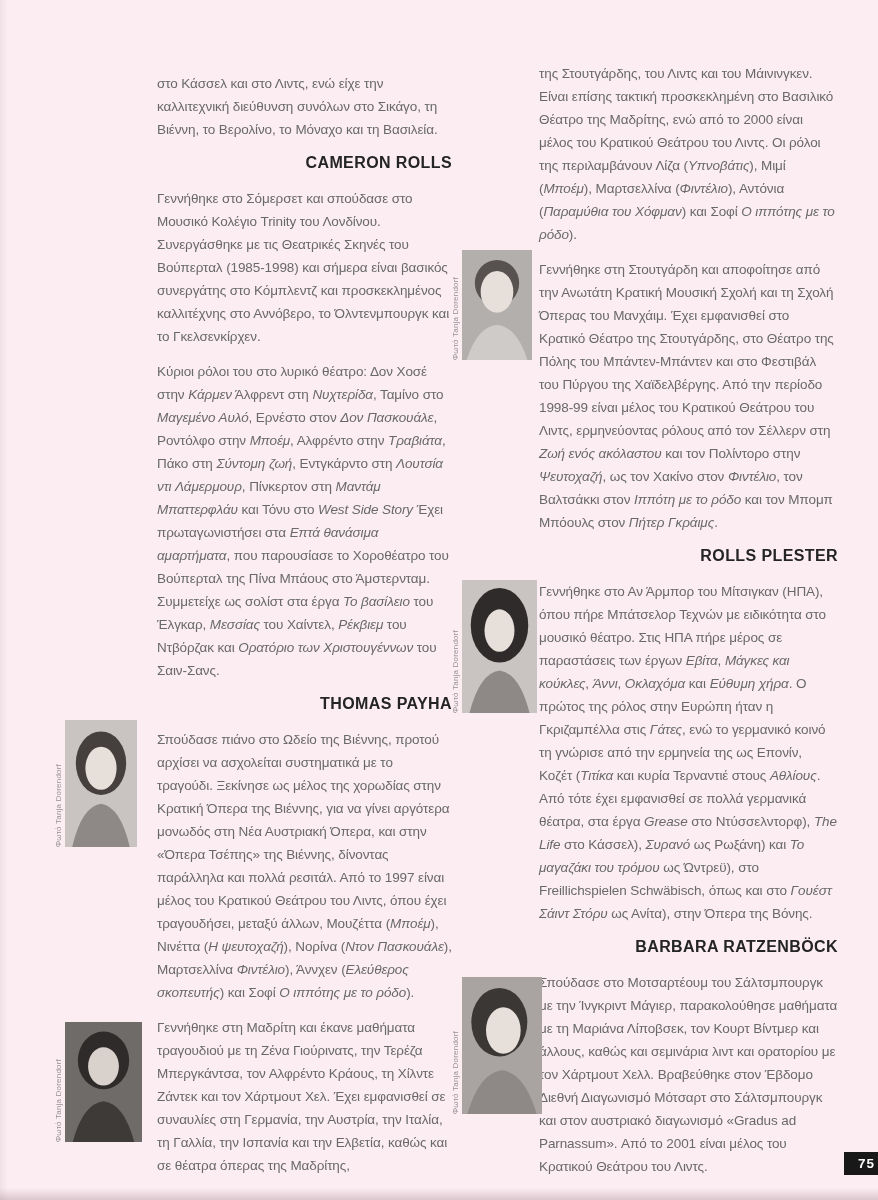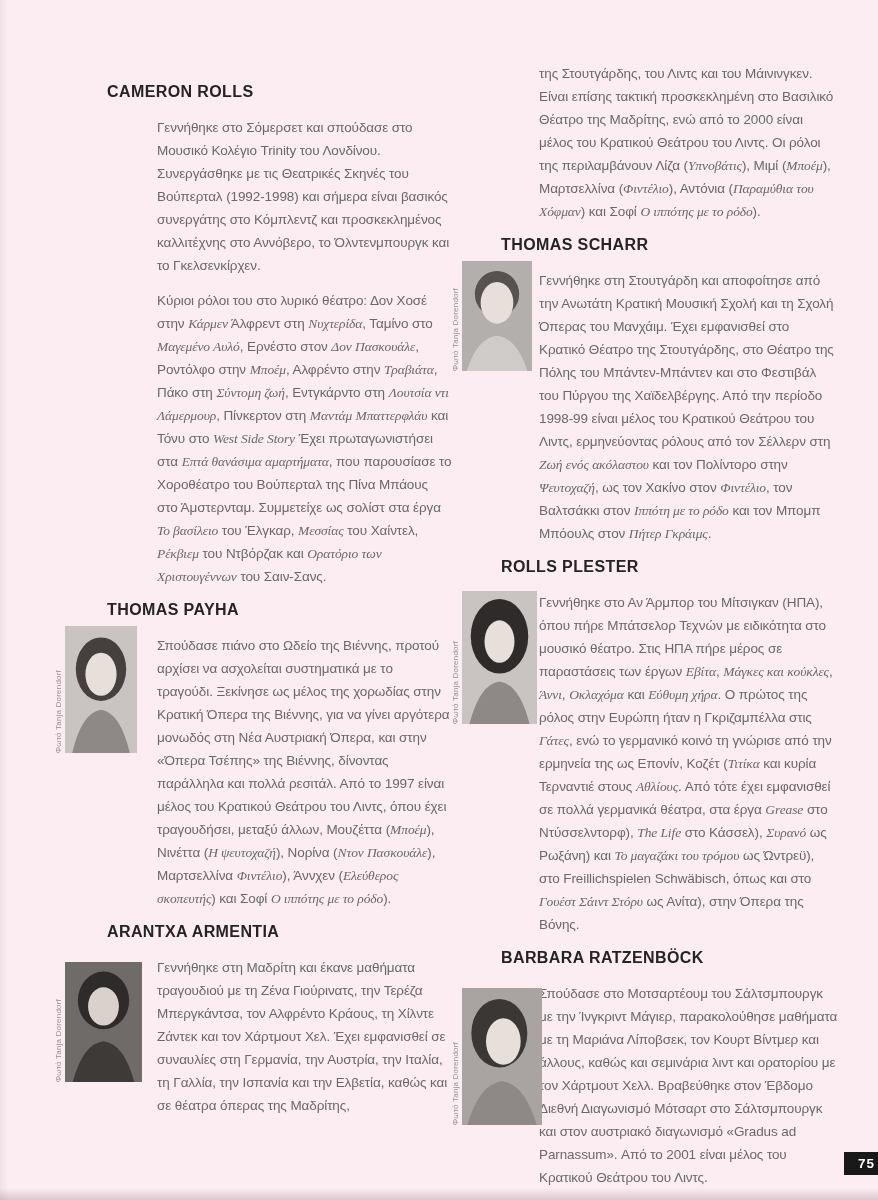--- a/index.html
+++ b/index.html
@@ -24,26 +24,27 @@
   .col{position:absolute;}
   .col-left{left:107px;top:72px;width:345px;}
   .col-right{left:501px;top:62px;width:337px;}
 
   .bio,.intro{
     font-size:13.5px;line-height:23px;color:#696969;
     letter-spacing:-0.1px;margin:0 0 12px 0;
   }
   .col-left .bio,.col-left .intro{margin-left:50px;}
   .col-right .bio,.col-right .intro{margin-left:38px;}
-  em{font-style:italic;font-family:Liberation Serif, serif;}
+  em{font-style:italic;}
 
   .entry-name{
     font-size:16px;line-height:20px;color:#242424;
     font-weight:bold;letter-spacing:0.4px;
     margin:10px 0 14px 0;
+    text-align:right;
   }
 
   .entry-body{position:relative;}
   .photo-block{position:absolute;}
   .col-left .photo-block{left:-42px;}
   .col-right .photo-block{left:-39px;}
   .pt-a{top:-8px;}
   .pt-b{top:0px;}
   .pt-c{top:6px;}
 
@@ -83,25 +84,26 @@
     display:flex;align-items:center;justify-content:center;
     font-size:13.5px;font-weight:bold;letter-spacing:1px;
   }
 </style>
 </head>
 <body>
 
 <div class="page">
 
   <div class="col col-left">
+    <p class="intro"><span>στο Κάσσελ και στο Λιντς, ενώ είχε την καλλιτεχνική διεύθυνση συνόλων στο Σικάγο, τη Βιέννη, το Βερολίνο, το Μόναχο και τη Βασιλεία.</span></p>
 
     <section class="entry">
       <h3 class="entry-name">CAMERON ROLLS</h3>
       <div class="entry-body">
-        <p class="bio"><span>Γεννήθηκε στο Σόμερσετ και σπούδασε στο Μουσικό Κολέγιο Trinity του Λονδίνου. Συνεργάσθηκε με τις Θεατρικές Σκηνές του Βούπερταλ (1992-1998) και σήμερα είναι βασικός συνεργάτης στο Κόμπλεντζ και προσκεκλημένος καλλιτέχνης στο Αννόβερο, το Όλντενμπουργκ και το Γκελσενκίρχεν.</span></p>
+        <p class="bio"><span>Γεννήθηκε στο Σόμερσετ και σπούδασε στο Μουσικό Κολέγιο Trinity του Λονδίνου. Συνεργάσθηκε με τις Θεατρικές Σκηνές του Βούπερταλ (1985-1998) και σήμερα είναι βασικός συνεργάτης στο Κόμπλεντζ και προσκεκλημένος καλλιτέχνης στο Αννόβερο, το Όλντενμπουργκ και το Γκελσενκίρχεν.</span></p>
         <p class="bio"><span>Κύριοι ρόλοι του στο λυρικό θέατρο: Δον Χοσέ στην </span><em>Κάρμεν</em><span> Άλφρεντ στη </span><em>Νυχτερίδα</em><span>, Ταμίνο στο </span><em>Μαγεμένο Αυλό</em><span>, Ερνέστο στον </span><em>Δον Πασκουάλε</em><span>, Ροντόλφο στην </span><em>Μποέμ</em><span>, Αλφρέντο στην </span><em>Τραβιάτα</em><span>, Πάκο στη </span><em>Σύντομη ζωή</em><span>, Εντγκάρντο στη </span><em>Λουτσία ντι Λάμερμουρ</em><span>, Πίνκερτον στη </span><em>Μαντάμ Μπαττερφλάυ</em><span> και Τόνυ στο </span><em>West Side Story</em><span> Έχει πρωταγωνιστήσει στα </span><em>Επτά θανάσιμα αμαρτήματα</em><span>, που παρουσίασε το Χοροθέατρο του Βούπερταλ της Πίνα Μπάους στο Άμστερνταμ. Συμμετείχε ως σολίστ στα έργα </span><em>Το βασίλειο</em><span> του Έλγκαρ, </span><em>Μεσσίας</em><span> του Χαίντελ, </span><em>Ρέκβιεμ</em><span> του Ντβόρζακ και </span><em>Ορατόριο των Χριστουγέννων</em><span> του Σαιν-Σανς.</span></p>
       </div>
     </section>
 
     <section class="entry">
       <h3 class="entry-name">THOMAS PAYHA</h3>
       <div class="entry-body">
         <div class="photo-block pt-a">
           <span class="photo-wrap">
             <span class="photo-credit">Φωτό Tanja Dorendorf</span>
@@ -113,21 +115,20 @@
                 <path class="ph-body" d="M6 100 Q14 68 30 66 Q46 68 54 100 Z"></path>
               </svg>
             </span>
           </span>
         </div>
         <p class="bio"><span>Σπούδασε πιάνο στο Ωδείο της Βιέννης, προτού αρχίσει να ασχολείται συστηματικά με το τραγούδι. Ξεκίνησε ως μέλος της χορωδίας στην Κρατική Όπερα της Βιέννης, για να γίνει αργότερα μονωδός στη Νέα Αυστριακή Όπερα, και στην «Όπερα Τσέπης» της Βιέννης, δίνοντας παράλληλα και πολλά ρεσιτάλ. Από το 1997 είναι μέλος του Κρατικού Θεάτρου του Λιντς, όπου έχει τραγουδήσει, μεταξύ άλλων, Μουζέττα (</span><em>Μποέμ</em><span>), Νινέττα (</span><em>Η ψευτοχαζή</em><span>), Νορίνα (</span><em>Ντον Πασκουάλε</em><span>), Μαρτσελλίνα </span><em>Φιντέλιο</em><span>), Άννχεν (</span><em>Ελεύθερος σκοπευτής</em><span>) και Σοφί </span><em>Ο ιππότης με το ρόδο</em><span>).</span></p>
       </div>
     </section>
 
     <section class="entry">
-      <h3 class="entry-name">ARANTXA ARMENTIA</h3>
       <div class="entry-body">
         <div class="photo-block pt-c">
           <span class="photo-wrap">
             <span class="photo-credit">Φωτό Tanja Dorendorf</span>
             <span class="photo photo--arantxa">
               <svg viewBox="0 0 60 100" preserveAspectRatio="none" aria-hidden="true">
                 <rect class="ph-bg" width="60" height="100"></rect>
                 <ellipse class="ph-hair" cx="30" cy="32" rx="20" ry="24"></ellipse>
                 <ellipse class="ph-face" cx="30" cy="37" rx="12" ry="16"></ellipse>
                 <path class="ph-body" d="M6 100 Q14 68 30 66 Q46 68 54 100 Z"></path>
@@ -137,21 +138,20 @@
         </div>
         <p class="bio"><span>Γεννήθηκε στη Μαδρίτη και έκανε μαθήματα τραγουδιού με τη Ζένα Γιούρινατς, την Τερέζα Μπεργκάντσα, τον Αλφρέντο Κράους, τη Χίλντε Ζάντεκ και τον Χάρτμουτ Χελ. Έχει εμφανισθεί σε συναυλίες στη Γερμανία, την Αυστρία, την Ιταλία, τη Γαλλία, την Ισπανία και την Ελβετία, καθώς και σε θέατρα όπερας της Μαδρίτης,</span></p>
       </div>
     </section>
   </div>
 
   <div class="col col-right">
     <p class="intro"><span>της Στουτγάρδης, του Λιντς και του Μάινινγκεν. Είναι επίσης τακτική προσκεκλημένη στο Βασιλικό Θέατρο της Μαδρίτης, ενώ από το 2000 είναι μέλος του Κρατικού Θεάτρου του Λιντς. Οι ρόλοι της περιλαμβάνουν Λίζα (</span><em>Υπνοβάτις</em><span>), Μιμί (</span><em>Μποέμ</em><span>), Μαρτσελλίνα (</span><em>Φιντέλιο</em><span>), Αντόνια (</span><em>Παραμύθια του Χόφμαν</em><span>) και Σοφί </span><em>Ο ιππότης με το ρόδο</em><span>).</span></p>
 
     <section class="entry">
-      <h3 class="entry-name">THOMAS SCHARR</h3>
       <div class="entry-body">
         <div class="photo-block pt-a">
           <span class="photo-wrap">
             <span class="photo-credit">Φωτό Tanja Dorendorf</span>
             <span class="photo photo--thomas">
               <svg viewBox="0 0 60 100" preserveAspectRatio="none" aria-hidden="true">
                 <rect class="ph-bg" width="60" height="100"></rect>
                 <ellipse class="ph-hair" cx="30" cy="30" rx="19" ry="21"></ellipse>
                 <ellipse class="ph-face" cx="30" cy="38" rx="14" ry="19"></ellipse>
                 <path class="ph-body" d="M4 100 Q13 70 30 68 Q47 70 56 100 Z"></path>

